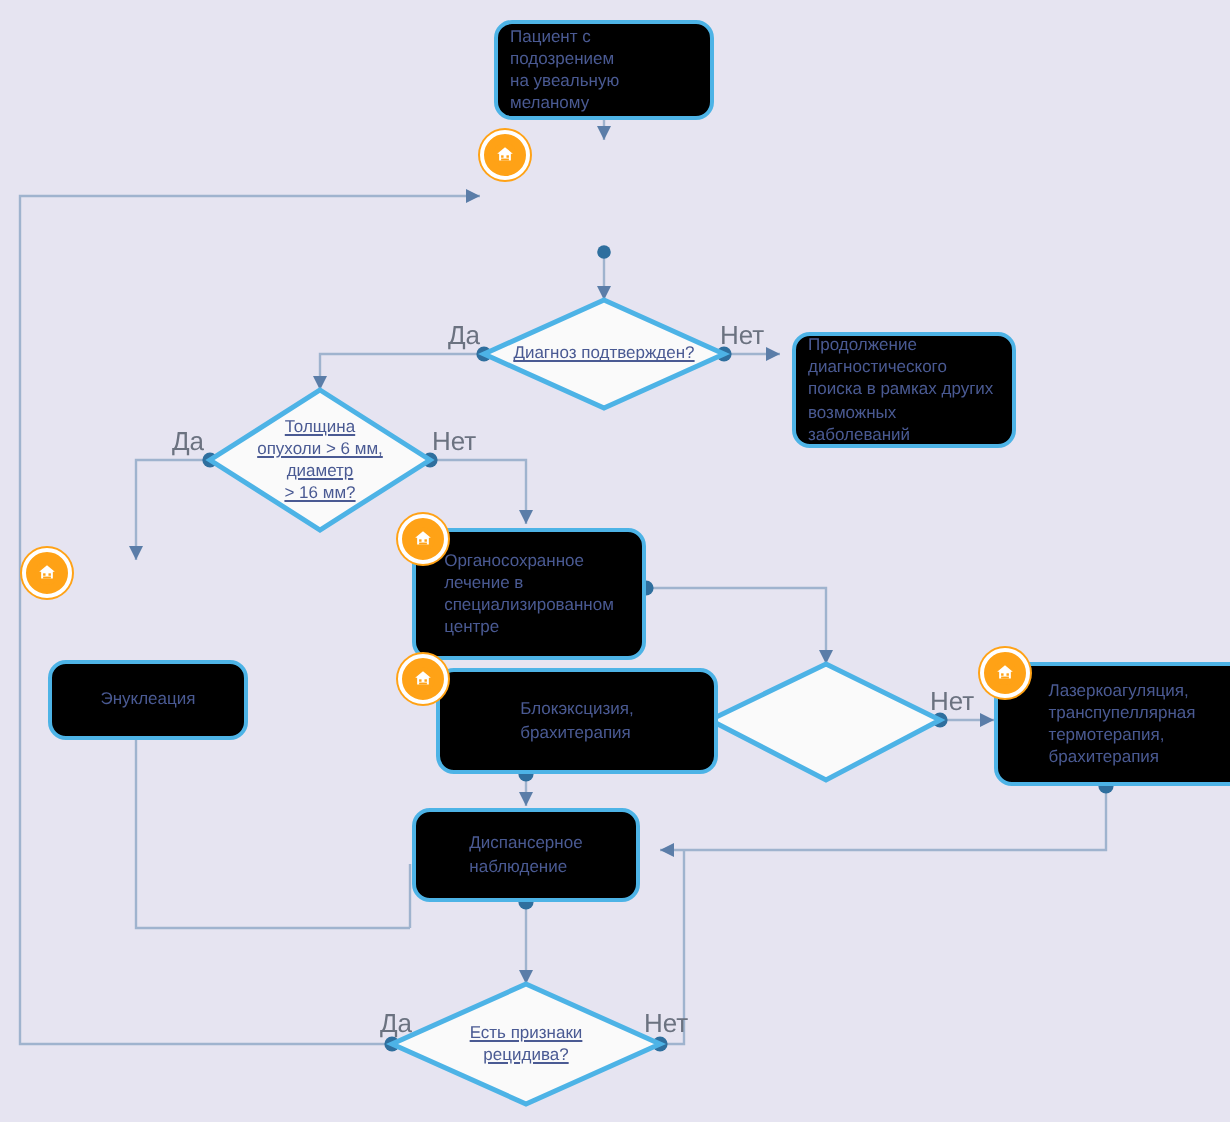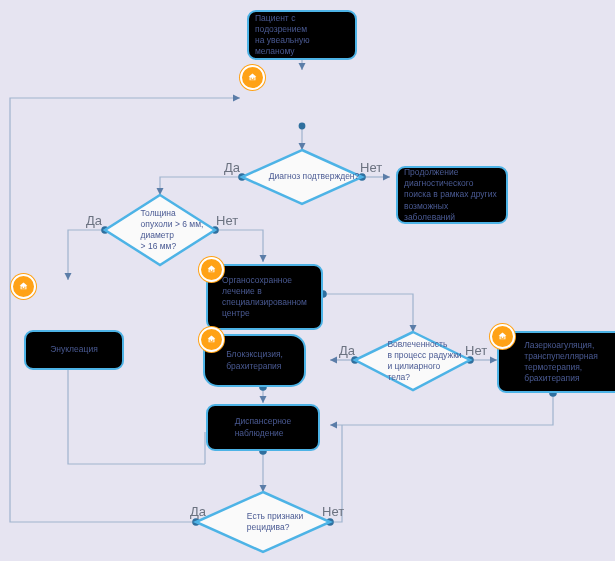--- a/index.html
+++ b/index.html
@@ -34,24 +34,24 @@
     background:#ffa216;
     border:2px solid #fff;
     box-shadow:0 0 0 1px #ffa216;
     display:flex;align-items:center;justify-content:center;
     z-index:5;
   }
   .badge svg{display:block;}
 
   .diamond-wrap{position:absolute;}
   .diamond-wrap .dlabel{
-    position:absolute;left:12px;top:0;width:100%;height:100%;
+    position:absolute;left:0;top:0;width:100%;height:100%;
     display:flex;align-items:center;justify-content:center;
-    text-align:left;color:#4a5a93;font-size:8.5px;line-height:1.32;
-    white-space:pre-line;pointer-events:none;
+    text-align:center;color:#4a5a93;font-size:8.5px;line-height:1.32;
+    white-space:pre-line;pointer-events:none;text-decoration:underline;
   }
   .edge-label{
     position:absolute;
     font-size:13px;
     color:#6b7280;
     white-space:nowrap;
     text-align:right;
   }
 </style>
 </head>
@@ -176,30 +176,24 @@
   <div class="badge" style="left:199px;top:257px;">
     <svg width="13" height="13" viewBox="0 0 16 16" aria-hidden="true">
       <circle cx="8" cy="8" r="7.4" fill="#ffa216"></circle>
       <path d="M3.2 7.2 L8 3.2 L12.8 7.2 L11.6 7.2 L11.6 11.4 L4.4 11.4 L4.4 7.2 Z" fill="#fff"></path>
       <rect x="5.6" y="8.2" width="1.5" height="1.5" fill="#ffa216"></rect>
       <rect x="8.9" y="8.2" width="1.5" height="1.5" fill="#ffa216"></rect>
       <rect x="5.6" y="10.2" width="4.8" height="1.2" fill="#ffa216"></rect>
     </svg>
   </div>
 
-  <div class="diamond-wrap" style="left:355px;top:332px;width:115px;height:58px;">
-    <div class="dlabel">Вовлеченность
-в процесс радужки
-и цилиарного
-тела?</div>
-  </div>
   <div class="edge-label" style="left:339px;top:343px;">Да</div>
   <div class="edge-label" style="left:465px;top:343px;">Нет</div>
 
-  <div class="node" style="left:203px;top:334px;width:103px;height:53px;border-radius:15px;">Блокэксцизия,
+  <div class="node" style="left:218px;top:334px;width:141px;height:53px;">Блокэксцизия,
 брахитерапия</div>
   <div class="badge" style="left:199px;top:327px;">
     <svg width="13" height="13" viewBox="0 0 16 16" aria-hidden="true">
       <circle cx="8" cy="8" r="7.4" fill="#ffa216"></circle>
       <path d="M3.2 7.2 L8 3.2 L12.8 7.2 L11.6 7.2 L11.6 11.4 L4.4 11.4 L4.4 7.2 Z" fill="#fff"></path>
       <rect x="5.6" y="8.2" width="1.5" height="1.5" fill="#ffa216"></rect>
       <rect x="8.9" y="8.2" width="1.5" height="1.5" fill="#ffa216"></rect>
       <rect x="5.6" y="10.2" width="4.8" height="1.2" fill="#ffa216"></rect>
     </svg>
   </div>

